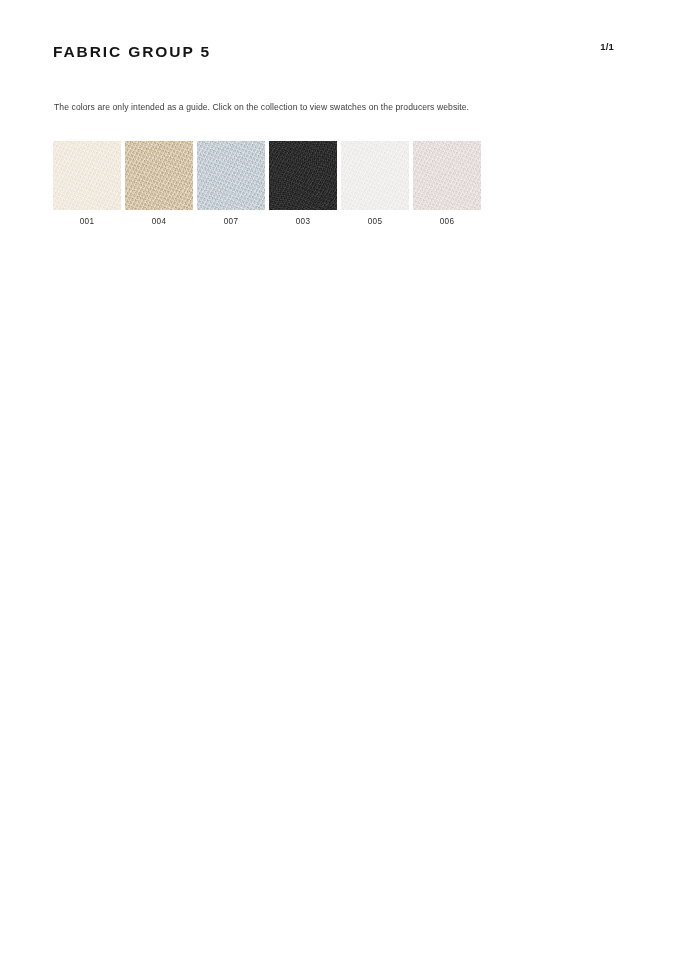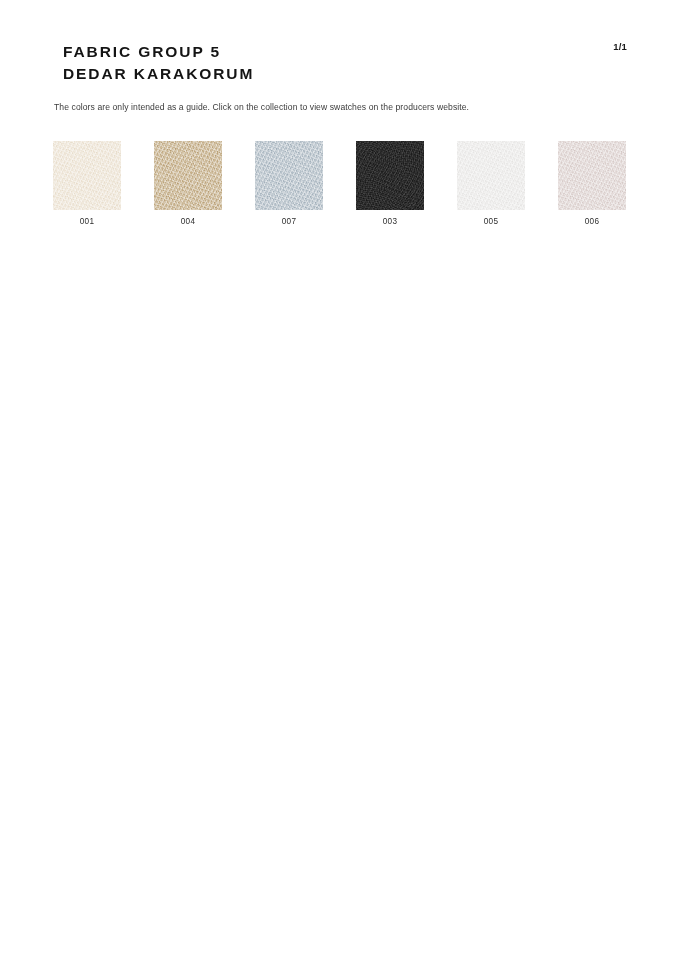--- a/index.html
+++ b/index.html
@@ -18,30 +18,30 @@
   .page {
     position: absolute;
     inset: 0;
     background: #ffffff;
   }
 
   
   .page-indicator {
     position: absolute;
     top: 41px;
-    right: 51px;
+    right: 64px;
     font-size: 9.5px;
     font-weight: 700;
     color: #1a1a1a;
     letter-spacing: 0.2px;
   }
 
   .title-block {
     position: absolute;
-    left: 63px;
+    left: 53px;
     top: 41px;
   }
   .title-line {
     font-size: 15.5px;
     font-weight: 700;
     color: #141414;
     letter-spacing: 1.9px;
     line-height: 22px;
     text-transform: uppercase;
     white-space: nowrap;
@@ -57,21 +57,21 @@
     line-height: 12px;
     white-space: nowrap;
   }
 
   
   .swatch-grid {
     position: absolute;
     left: 53px;
     top: 141px;
     display: flex;
-    gap: 33px;
+    gap: 4px;
   }
   .swatch-cell {
     width: 68px;
     display: flex;
     flex-direction: column;
     align-items: center;
   }
   .swatch-chip {
     width: 68px;
     height: 69px;
@@ -111,21 +111,20 @@
 </style>
 </head>
 <body style="background: rgb(255, 255, 255);">
 
 <div class="page">
 
   <div class="page-indicator">1/1</div>
 
   <div class="title-block">
     <div class="title-line">FABRIC GROUP 5</div>
-    <div class="title-line">DEDAR KARAKORUM</div>
   </div>
 
   <div class="subtitle">The colors are only intended as a guide. Click on the collection to view swatches on the producers website.</div>
 
   <div class="swatch-grid">
       <div class="swatch-cell">
         <div class="swatch-chip" style="background-color: rgb(239, 231, 218);"></div>
         <div class="swatch-label">001</div>
       </div>
       <div class="swatch-cell">

